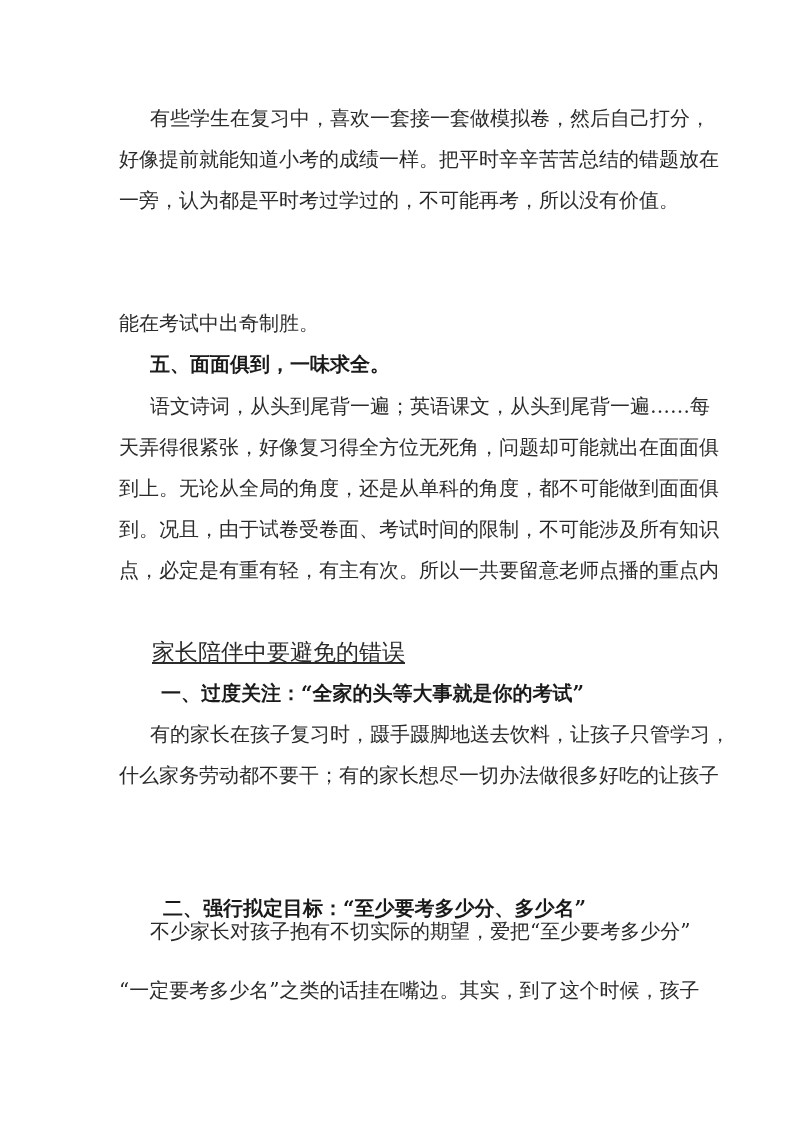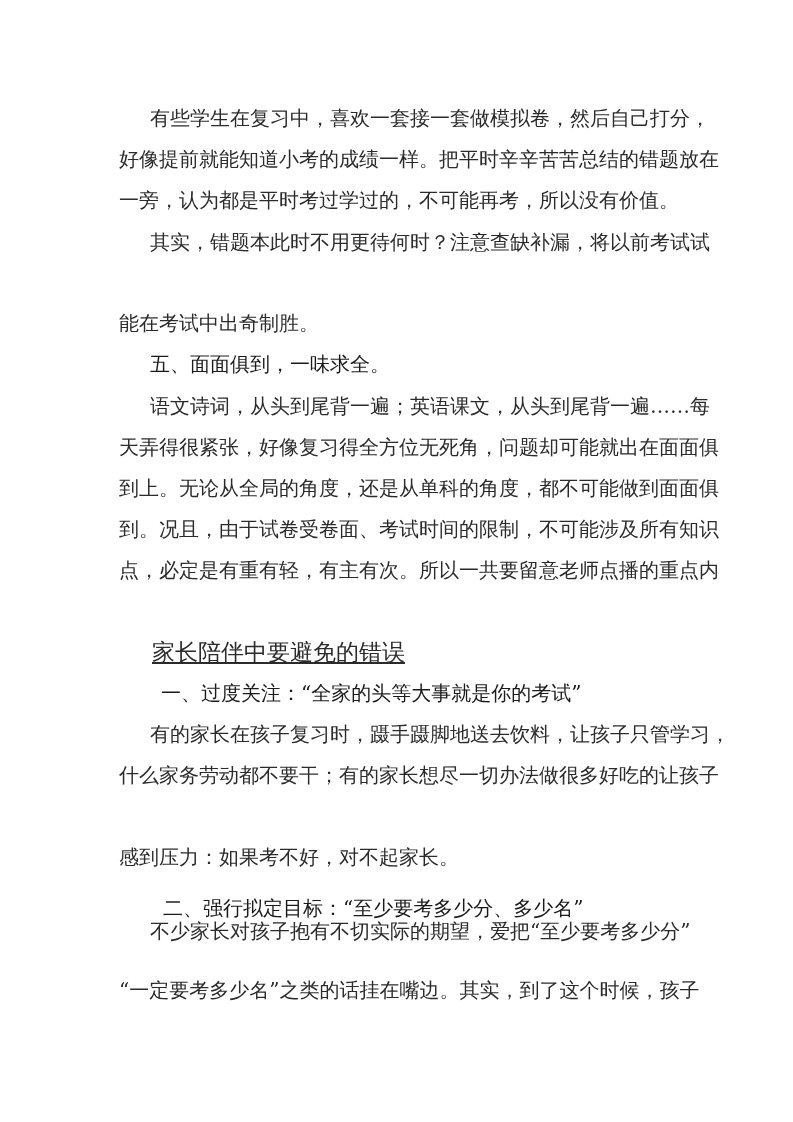--- a/index.html
+++ b/index.html
@@ -14,49 +14,47 @@
     font-size: 20px;
     line-height: 28px;
     color: #2b2b2b;
     white-space: nowrap;
     text-align: justify;
     text-align-last: justify;
     letter-spacing: 0px;
   }
   .line.last { text-align-last: left; }
   .line.indent { left: 150px; width: 532px; }
-  .bold { font-weight: normal; color: #1a1a1a; }
+  .bold { font-weight: bold; color: #1a1a1a; }
   .sub { font-size: 23px; text-decoration: underline; }
 </style>
 </head>
 <body>
 
 <div class="page">
 
   <div class="line indent" style="top:104px">有些学生在复习中，喜欢一套接一套做模拟卷，然后自己打分，</div>
   <div class="line" style="top:145px">好像提前就能知道小考的成绩一样。把平时辛辛苦苦总结的错题放在</div>
   <div class="line last" style="top:186px">一旁，认为都是平时考过学过的，不可能再考，所以没有价值。</div>
 
-  <div class="line indent" style="top:228px">其实，错题本此时不用更待何时？注意查缺补漏，将以前考试试</div>
   <div class="line last" style="top:309px">能在考试中出奇制胜。</div>
 
   <div class="line indent last bold" style="top:350px">五、面面俱到，一味求全。</div>
 
   <div class="line indent" style="top:392px">语文诗词，从头到尾背一遍；英语课文，从头到尾背一遍……每</div>
   <div class="line" style="top:433px">天弄得很紧张，好像复习得全方位无死角，问题却可能就出在面面俱</div>
   <div class="line" style="top:474px">到上。无论从全局的角度，还是从单科的角度，都不可能做到面面俱</div>
   <div class="line" style="top:515px">到。况且，由于试卷受卷面、考试时间的限制，不可能涉及所有知识</div>
   <div class="line" style="top:556px">点，必定是有重有轻，有主有次。所以一共要留意老师点播的重点内</div>
 
   <div class="line last sub" style="left:152px; width:530px; top:638px">家长陪伴中要避免的错误</div>
 
   <div class="line last bold" style="left:161px; width:521px; top:679px">一、过度关注：“全家的头等大事就是你的考试”</div>
 
   <div class="line indent" style="top:720px">有的家长在孩子复习时，蹑手蹑脚地送去饮料，让孩子只管学习，</div>
   <div class="line" style="top:761px">什么家务劳动都不要干；有的家长想尽一切办法做很多好吃的让孩子</div>
-  <div class="line last" style="top:843px">感到压力：如果考不好，对不起家长。</div>
 
   <div class="line last bold" style="left:163px; width:519px; top:894px">二、强行拟定目标：“至少要考多少分、多少名”</div>
 
   <div class="line indent" style="top:917px">不少家长对孩子抱有不切实际的期望，爱把“至少要考多少分”</div>
   <div class="line" style="top:976px">“一定要考多少名”之类的话挂在嘴边。其实，到了这个时候，孩子</div>
 
 </div>
 
 </body></html>

